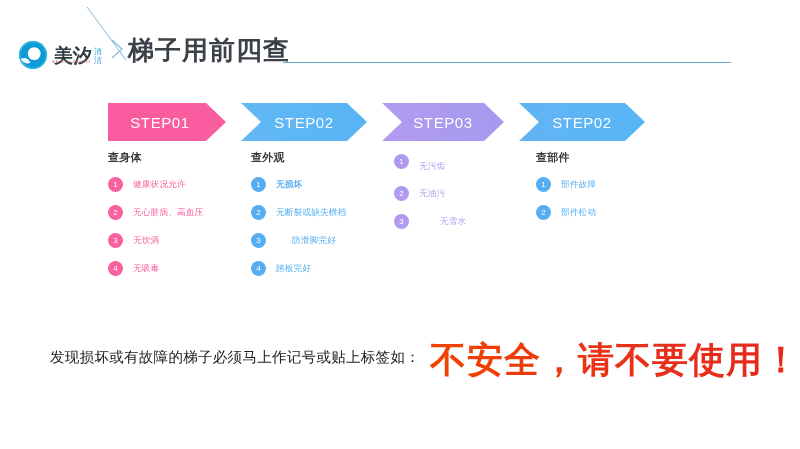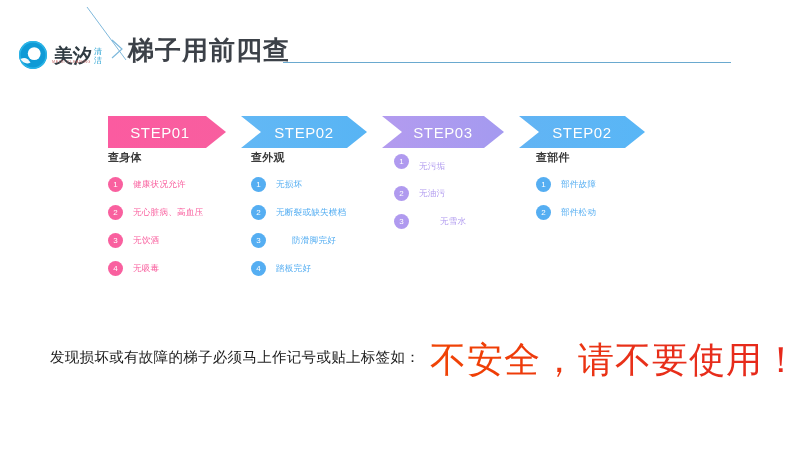--- a/index.html
+++ b/index.html
@@ -24,38 +24,38 @@
 
   .deco-diag{position:absolute;left:86px;top:6px;width:44px;height:56px;}
   .chev{position:absolute;left:110px;top:38px;width:14px;height:22px;}
 
   .slide-title{position:absolute;left:128px;top:36px;font-size:26px;font-weight:bold;color:#3c4148;
     font-family:"DejaVu Sans",sans-serif;letter-spacing:1px;line-height:28px;white-space:nowrap;}
   .title-rule{position:absolute;left:283px;top:62px;width:448px;height:1px;background:#6aa9cf;}
 
   
   .steps{position:absolute;left:108px;top:103px;width:630px;height:38px;}
-  .step{position:absolute;top:13px;height:32px;display:flex;align-items:center;justify-content:center;}
+  .step{position:absolute;top:0;height:38px;display:flex;align-items:center;justify-content:center;}
   .step .lbl{color:#ffffff;font-size:15px;letter-spacing:.6px;font-family:"Liberation Sans",sans-serif;
     position:relative;z-index:2;text-shadow:0 0 1px rgba(0,0,0,.07);}
 
   
   .cols{position:absolute;left:108px;top:150px;width:640px;}
   .col{position:absolute;top:0;width:150px;}
   .col-head{font-size:11px;font-weight:bold;color:#3a3a3a;margin-bottom:12px;
     font-family:"DejaVu Sans",sans-serif;letter-spacing:.2px;}
   .row{display:flex;align-items:center;margin-bottom:13px;}
   .num{width:15px;height:15px;border-radius:50%;flex:none;display:flex;align-items:center;justify-content:center;
     color:#fff;font-size:8px;font-family:"Liberation Sans",sans-serif;line-height:15px;}
   .txt{margin-left:10px;font-size:8.6px;font-family:"DejaVu Sans",sans-serif;letter-spacing:.2px;white-space:nowrap;}
 
   
   .foot-note{position:absolute;left:50px;top:348px;font-size:14.5px;color:#1a1a1a;
     font-family:"DejaVu Sans",sans-serif;letter-spacing:.3px;white-space:nowrap;}
-  .foot-warn{position:absolute;left:430px;top:336px;font-size:36px;font-weight:normal;
+  .foot-warn{position:absolute;left:430px;top:336px;font-size:36px;font-weight:bold;
     font-family:"DejaVu Sans",sans-serif;letter-spacing:1px;white-space:nowrap;
     background:linear-gradient(90deg,#f04406 0%,#ef3d06 18%,#e8301a 55%,#e6281b 100%);
     -webkit-background-clip:text;background-clip:text;color:#e8301a;-webkit-text-fill-color:transparent;}
 </style>
 </head>
 <body>
 
 <div class="slide">
 
   <div class="header">
@@ -128,21 +128,21 @@
         </div>
         <div class="row">
           <span class="num" style="background: rgb(249, 96, 159);">4</span>
           <span class="txt" style="color: rgb(249, 96, 159);">无吸毒</span>
         </div>
       </div>
       <div class="col" style="left: 143px;">
         <div class="col-head">查外观</div>
         <div class="row">
           <span class="num" style="background: rgb(85, 174, 242);">1</span>
-          <span class="txt" style="color: rgb(85, 174, 242);">无损坏</span>
+          <span class="txt" style="color: rgb(85, 174, 242); font-weight: bold;">无损坏</span>
         </div>
         <div class="row">
           <span class="num" style="background: rgb(85, 174, 242);">2</span>
           <span class="txt" style="color: rgb(85, 174, 242);">无断裂或缺失横档</span>
         </div>
         <div class="row">
           <span class="num" style="background: rgb(85, 174, 242);">3</span>
           <span class="txt" style="color: rgb(85, 174, 242); padding-left: 16px;">防滑脚完好</span>
         </div>
         <div class="row">

